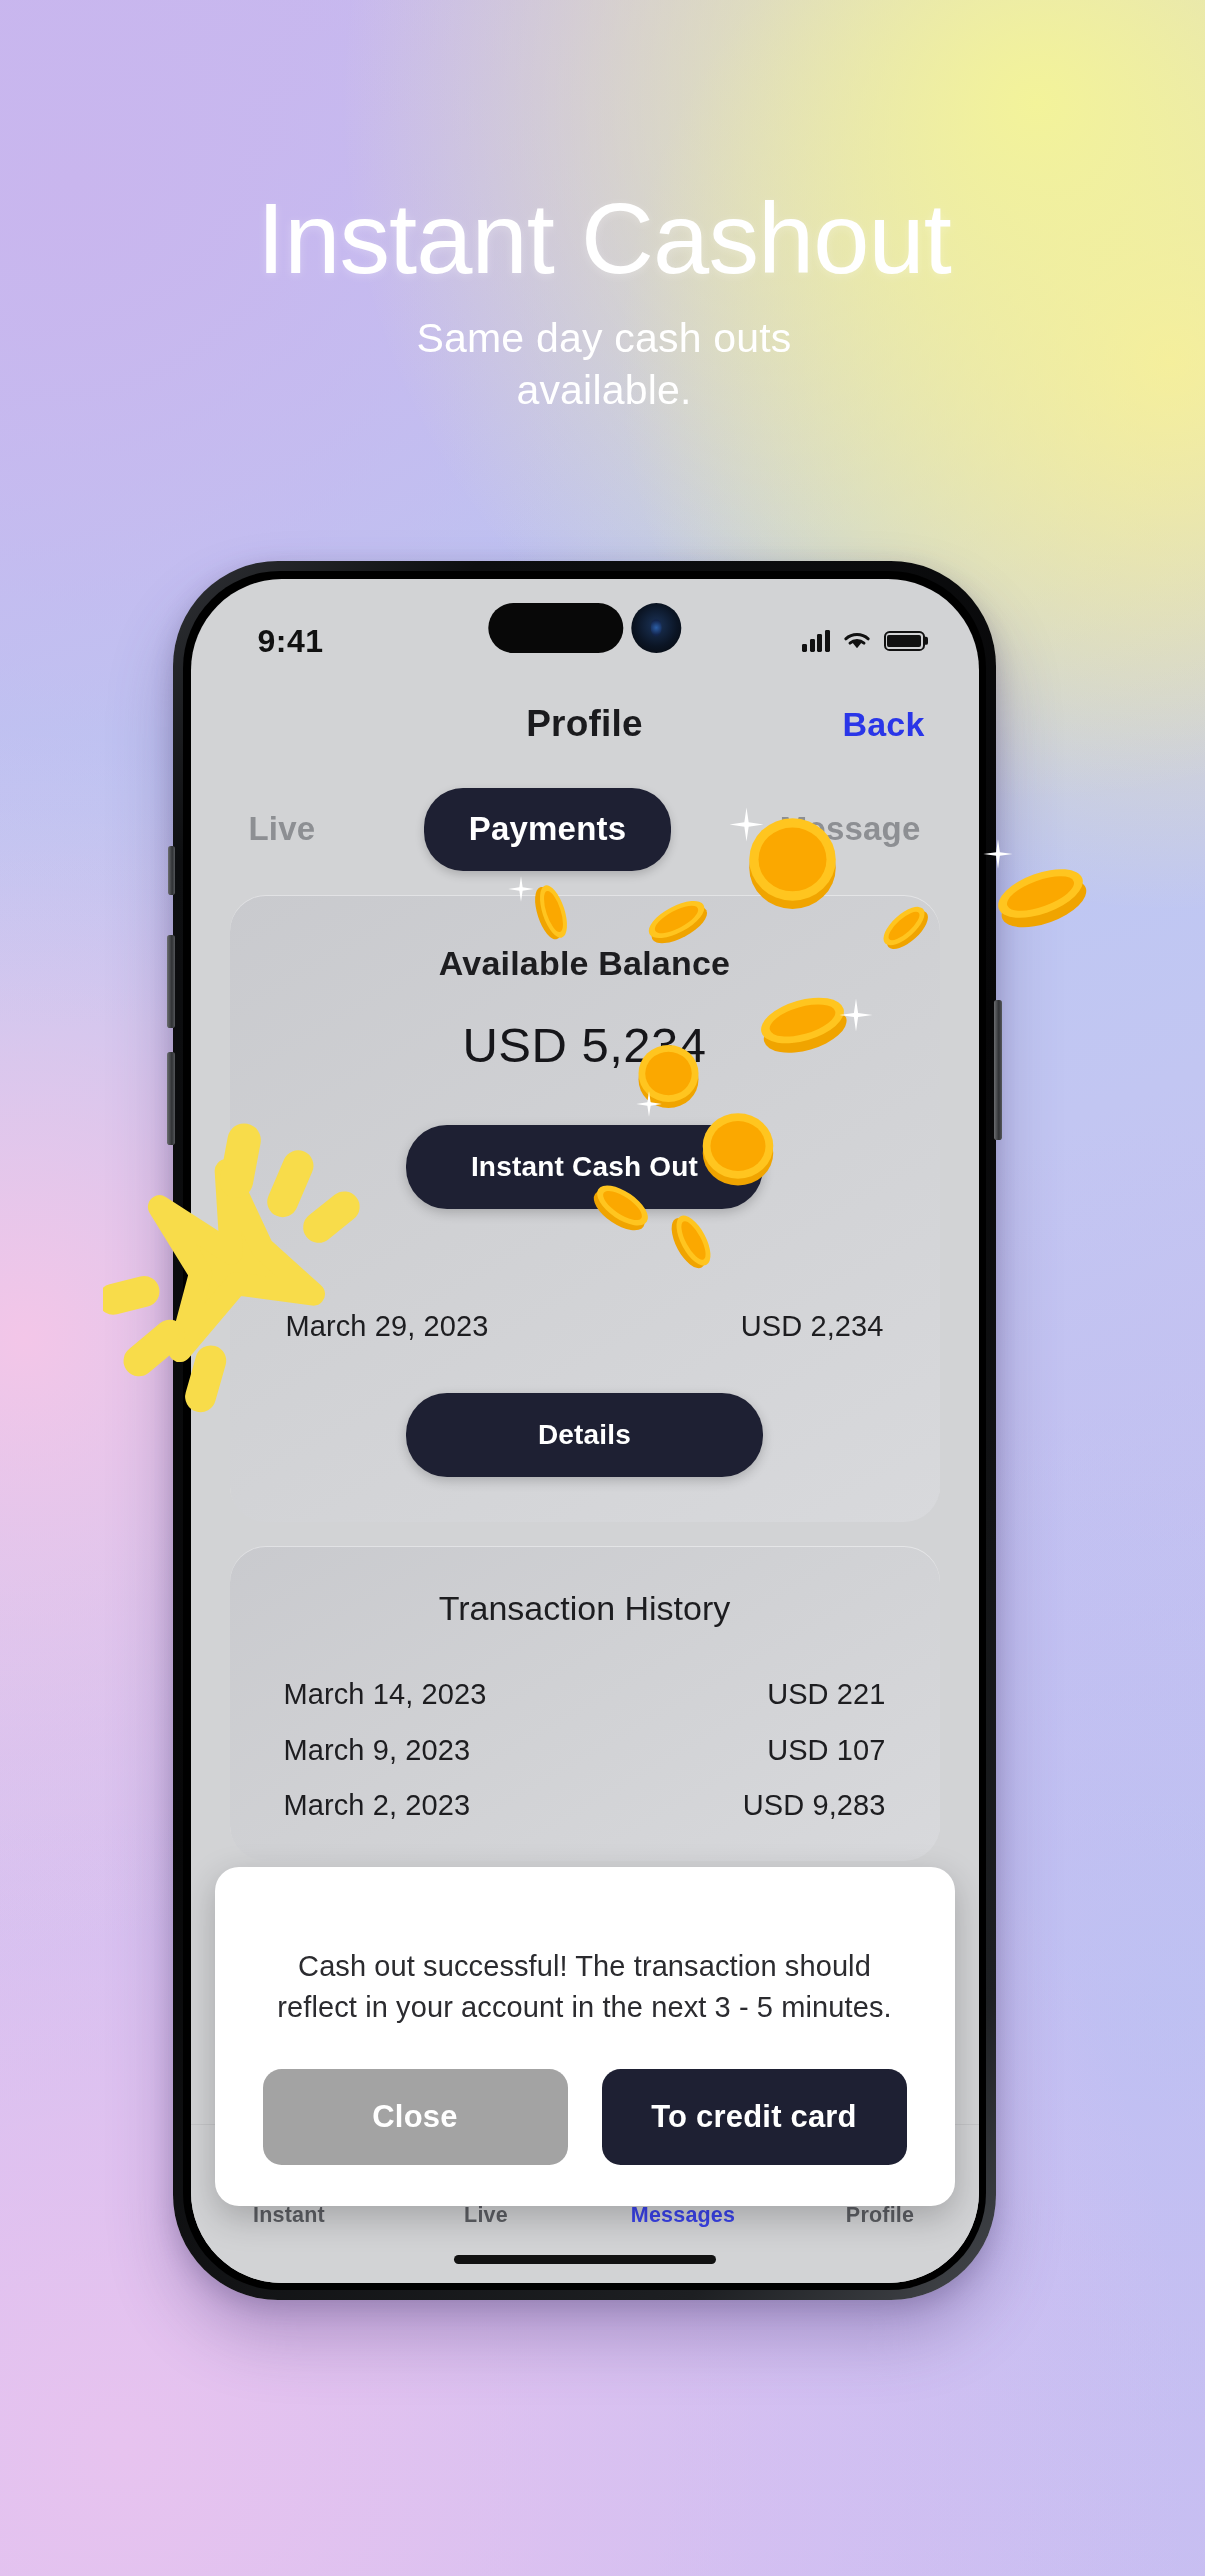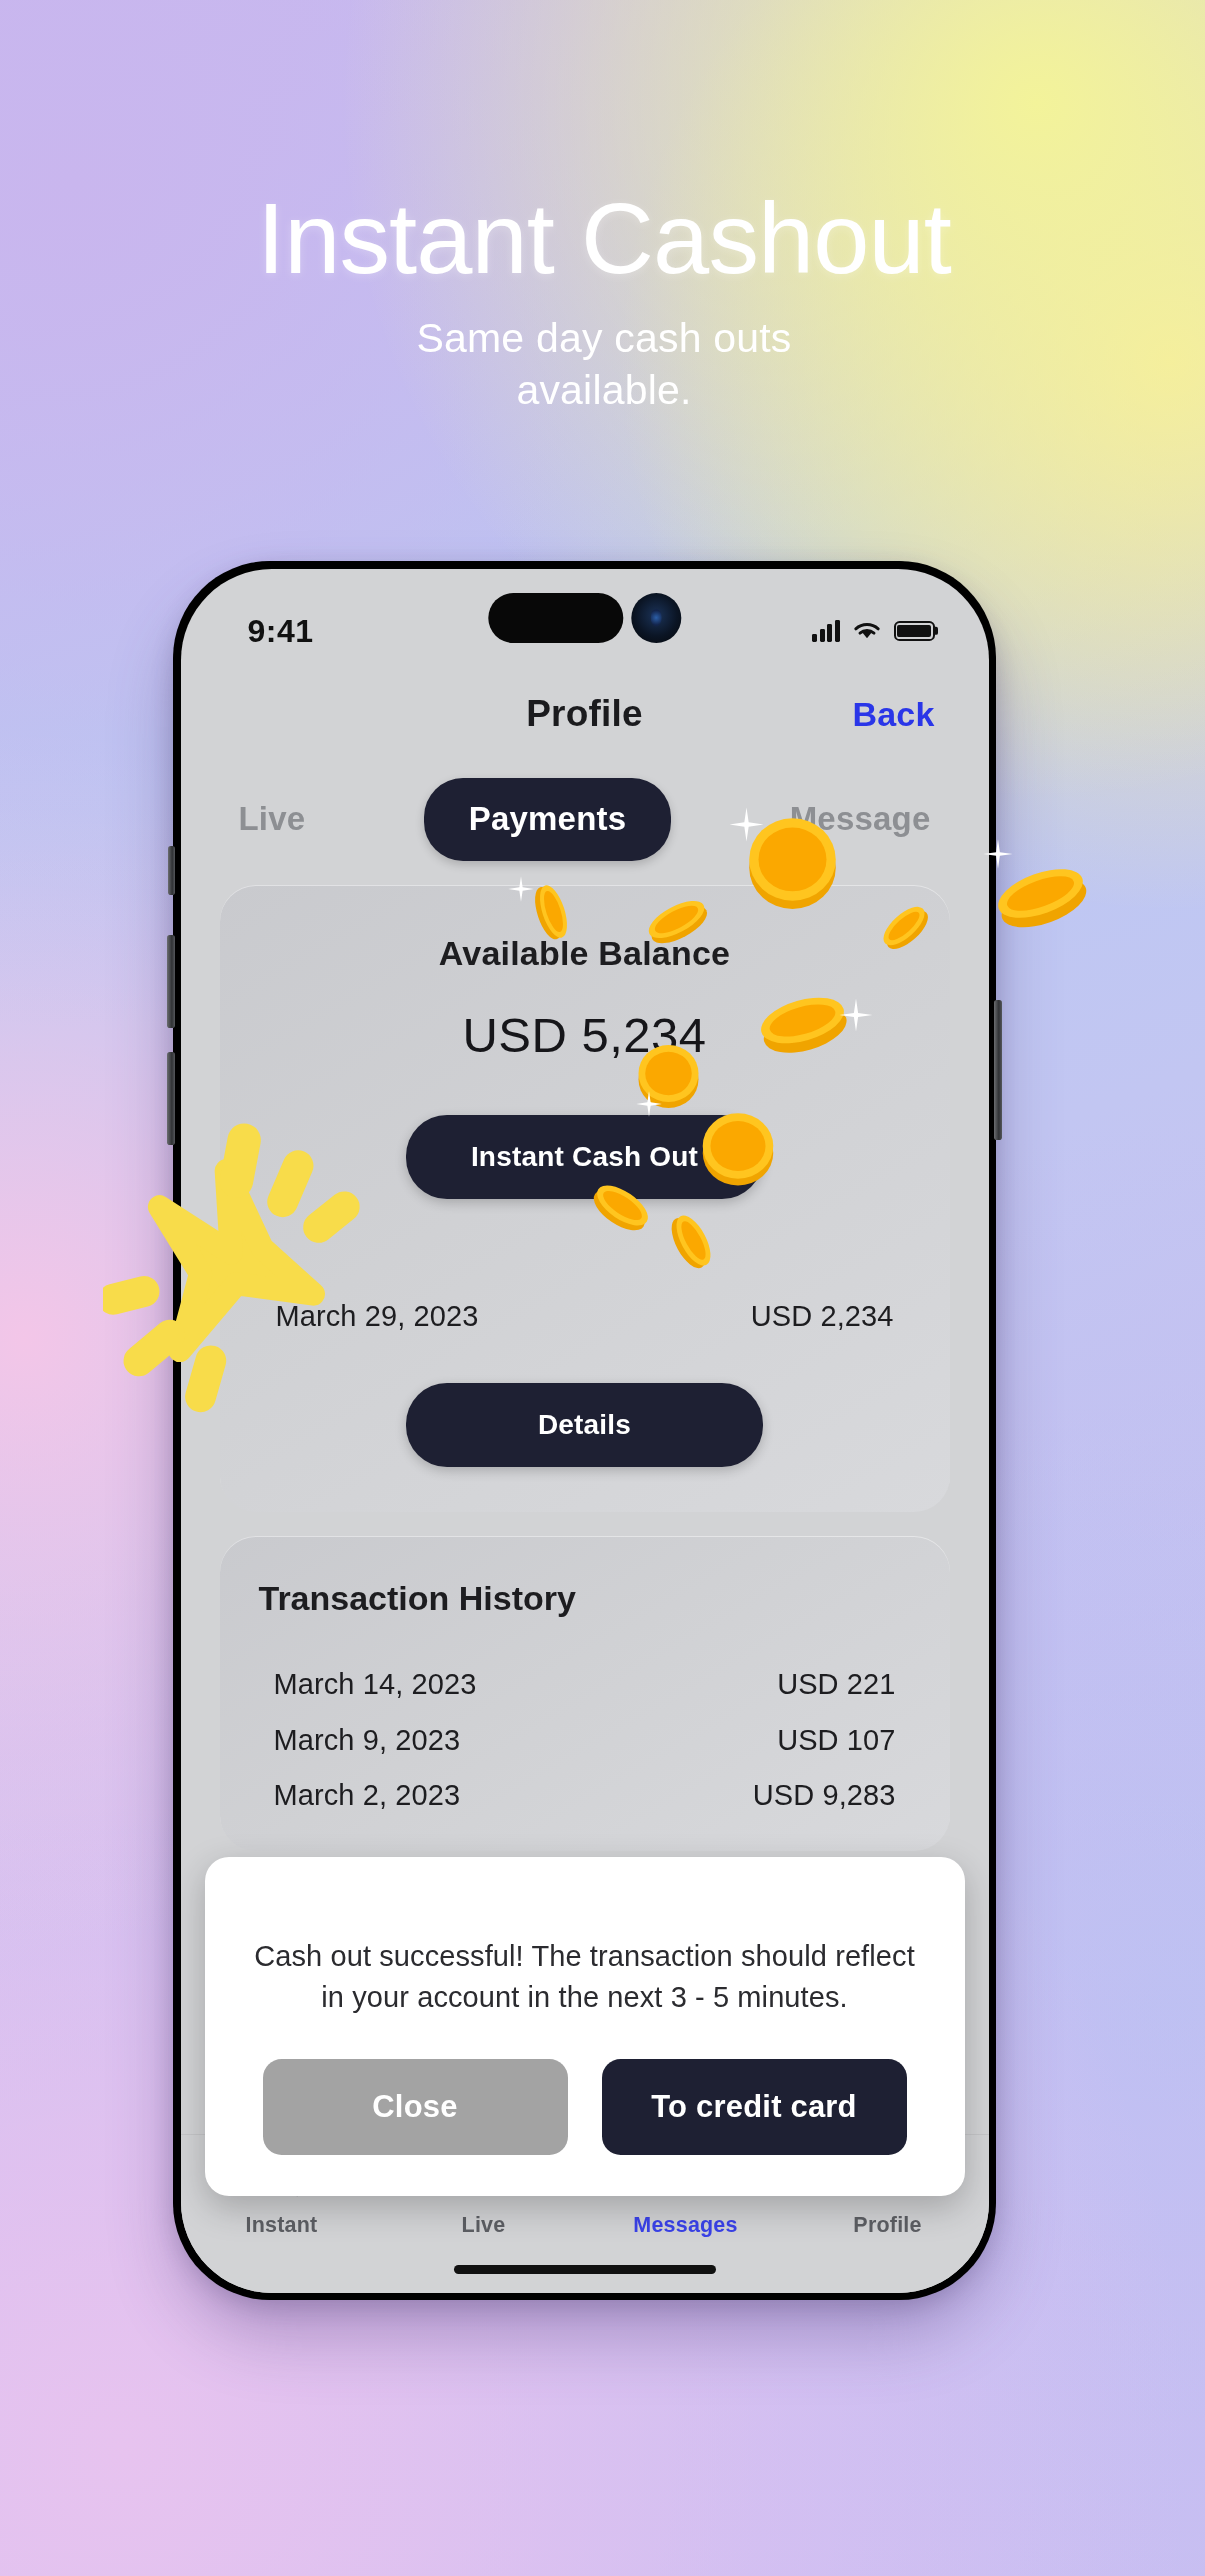--- a/index.html
+++ b/index.html
@@ -40,21 +40,21 @@
     letter-spacing:0.2px;
   }
 
   
   .phone-wrap { position:absolute; left:173px; top:561px; width:841px; height:1776px; }
   .phone {
     position:absolute; left:0; top:0;
     width:823px; height:1739px;
     border-radius:105px;
     background:linear-gradient(135deg,#2f3135 0%,#0d0e10 12%,#070708 50%,#1d1f22 88%,#45484d 100%);
-    padding:0;
+    padding:10px;
     box-shadow:0 37px 65px rgba(80,60,120,.33), 0 7.5px 22.4px rgba(60,50,90,.22);
   }
   .phone-inner {
     width:100%; height:100%;
     border-radius:97px;
     background:#000;
     padding:7.5px;
   }
   .screen {
     position:relative;
@@ -144,21 +144,21 @@
     padding:26px 0; width:357px; border:none; border-radius:41px;
     box-shadow:0 3.7px 11.2px rgba(0,0,0,.2);
   }
   .txn-row {
     display:flex; justify-content:space-between; align-items:center;
     font-size:29px; color:#1d1d20; padding:11.2px 15px; letter-spacing:0.1px;
   }
   .txn-row .amt { font-weight:400; }
 
   .card-history { padding:43px 39px 28px; min-height:310px; }
-  .hist-title { font-size:34px; font-weight:700; color:#1d1d20; margin-bottom:39px; }
+  .hist-title { text-align:center; font-size:34px; font-weight:400; color:#1d1d20; margin-bottom:39px; }
 
   
   .modal {
     position:absolute; left:0; right:0; top:1288px;
     margin:0 24px;
     background:#ffffff; border-radius:24px;
     padding:43px 41px 41px;
     box-shadow:0 11.2px 34px rgba(0,0,0,.22);
     z-index:30;
   }

